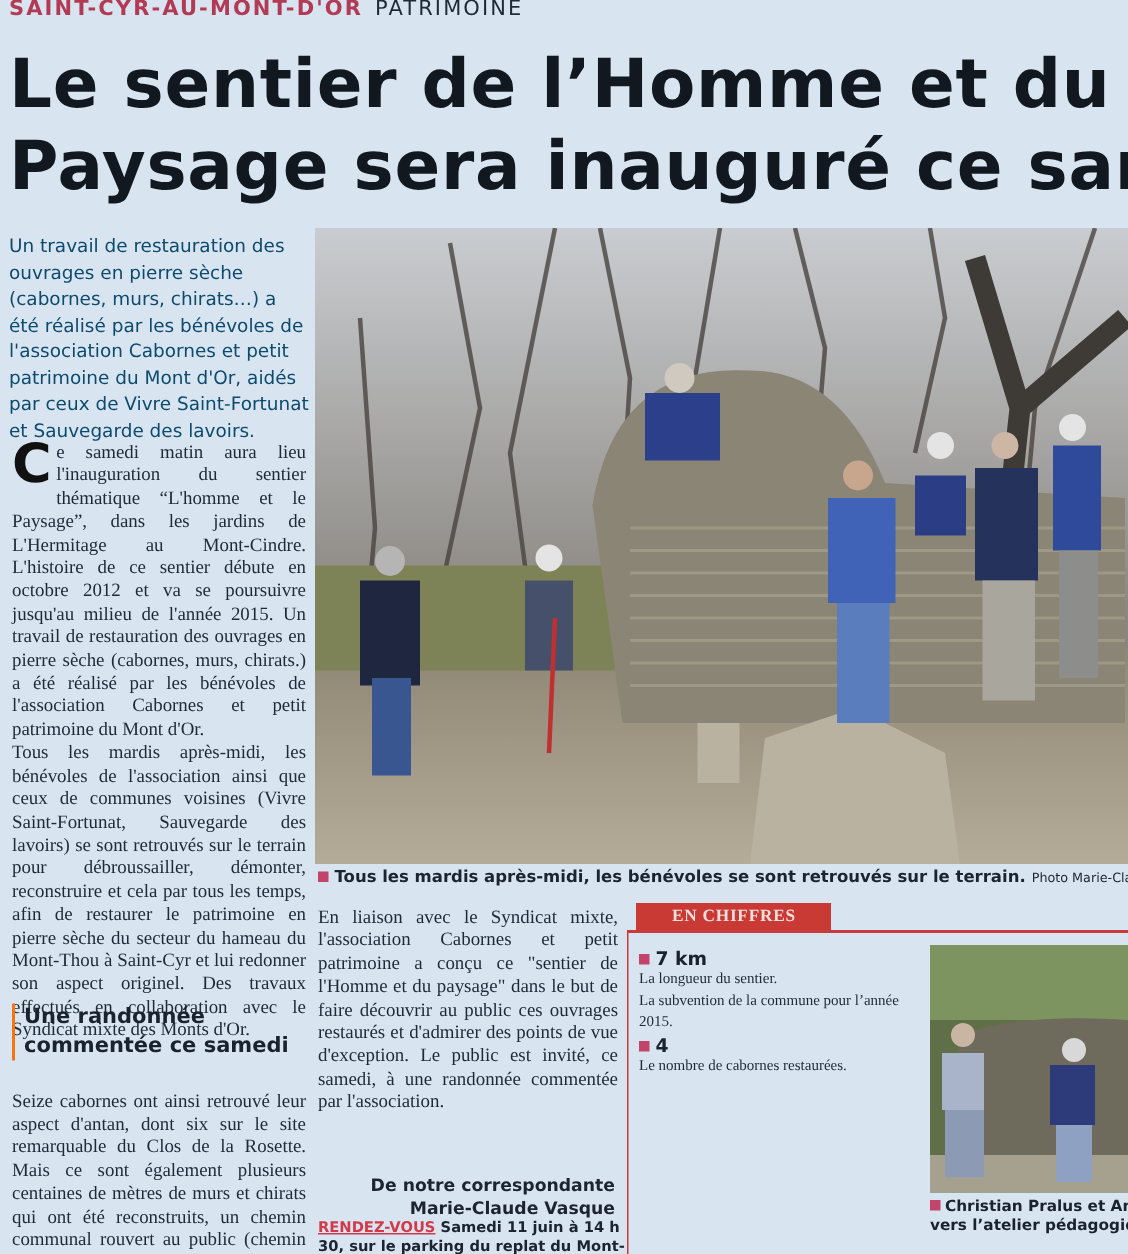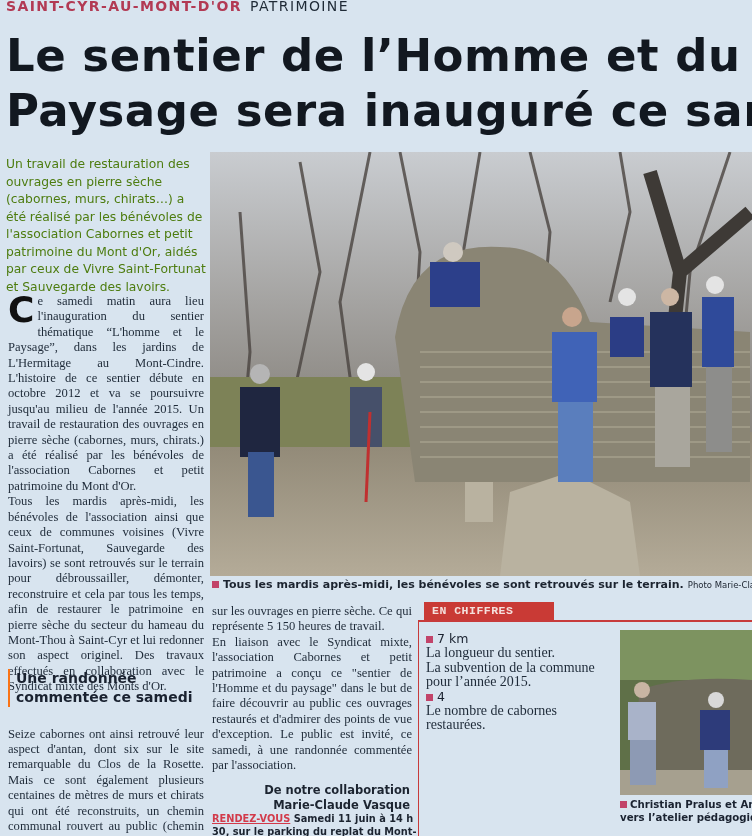--- a/index.html
+++ b/index.html
@@ -18,21 +18,21 @@
   .kicker .rubric { color:#1f2a36; margin-left:8px; }
   .headline {
     position:absolute; left:6px; top:28px; width:760px;
     font-family:"DejaVu Sans", sans-serif; font-weight:bold;
     font-size:45px; line-height:55px; letter-spacing:0.5px; color:#121820;
     white-space:nowrap;
   }
   .headline div { height:55px; }
   .chapo {
     position:absolute; left:6px; top:156px; width:200px;
-    font-family:"DejaVu Sans", sans-serif; font-size:12.3px; line-height:17.5px; color:#4d7c0f;
+    font-family:"DejaVu Sans", sans-serif; font-size:12.3px; line-height:17.5px; color:#0c4a6e;
   }
   .body-col {
     position:absolute; font-size:12.6px; line-height:15.4px; text-align:justify; color:#1e2a38;
     hyphens:manual;
   }
   .col1 { left:8px; top:294px; width:196px; }
   .col1 .dropcap {
     float:left; font-family:"DejaVu Sans", sans-serif; font-weight:bold;
     font-size:36px; line-height:30px; margin:1px 3px 0 0; color:#111;
   }
@@ -64,29 +64,29 @@
     font-family:"DejaVu Sans", sans-serif; font-weight:bold; font-size:9.8px; line-height:13px; color:#1c2430;
   }
   .rdv .lbl { color:#d23a4a;text-decoration:underline; }
   .figbox {
     position:absolute; left:418px; top:620px; width:334px; height:216px;
     border-top:2px solid #c73b3b; border-left:1px solid #c73b3b;
   }
   .figtab {
     position:absolute; left:424px; top:602px; width:130px; height:18px;
     background:#c93a35; color:#f4e0dc;
-    font-family:Liberation Mono, monospace; font-weight:bold; font-size:11.5px; line-height:18px; padding-left:8px; box-sizing:border-box;
+    font-family:Liberation Serif, serif; font-weight:bold; font-size:11.5px; line-height:18px; padding-left:24px; box-sizing:border-box;
     letter-spacing:0.5px;
   }
   .figlist { position:absolute; left:426px; top:632px; width:190px; }
   .fig-item .num {
-    font-family:"DejaVu Sans", sans-serif; font-weight:normal; font-size:12.5px; line-height:14px; color:#1a2230;
+    font-family:"DejaVu Sans", sans-serif; font-weight:bold; font-size:12.5px; line-height:14px; color:#1a2230;
   }
   .fig-item .num .sq { display:inline-block; width:7px; height:7px; background:#c2446a; margin-right:4px; }
-  .fig-item .desc { font-size:14px; line-height:14.5px; color:#1e2a38; }
+  .fig-item .desc { font-size:10px; line-height:14.5px; color:#1e2a38; }
   .inset {
     position:absolute; left:620px; top:630px; width:132px; height:165px; overflow:hidden; background:#6b7a55;
   }
   .inset-caption {
     position:absolute; left:620px; top:798px; width:140px;
     font-family:"DejaVu Sans", sans-serif; font-weight:bold; font-size:10.2px; line-height:13px; color:#1a2230; white-space:nowrap;
   }
   .inset-caption .sq { display:inline-block; width:7px; height:7px; background:#c2446a; margin-right:3px; }
 </style>
 </head>
@@ -177,26 +177,25 @@
     <rect x="496" y="215" width="26" height="85" fill="#8d8d8b"></rect>
     <circle cx="505" cy="133" r="9" fill="#e4e4e4"></circle>
   </svg>
 </div>
 
 <div class="caption">
   <span class="sq"></span><span>Tous les mardis après-midi, les bénévoles se sont retrouvés sur le terrain.</span><span class="credit">Photo Marie-Claude VASQUE</span>
 </div>
 
 <div class="body-col col2">
-  <p>sur les ouvrages en pierre sèche. Ce qui représente 5 150 heures de travail.</p>
   <p>En liaison avec le Syndicat mixte, l'association Cabornes et petit patrimoine a conçu ce "sentier de l'Homme et du paysage" dans le but de faire découvrir au public ces ouvrages restaurés et d'admirer des points de vue d'exception. Le public est invité, ce samedi, à une randonnée commentée par l'association.</p>
 </div>
 
 <div class="signature">
-  <div>De notre collaboration</div>
+  <div>De notre correspondante</div>
   <div>Marie-Claude Vasque</div>
 </div>
 
 <div class="rdv">
   <span class="lbl">RENDEZ-VOUS</span><span> Samedi 11 juin à 14 h 30, sur le parking du replat du Mont-Cindre.</span>
 </div>
 
 <div class="figbox"></div>
 <div class="figtab">EN CHIFFRES</div>
 

